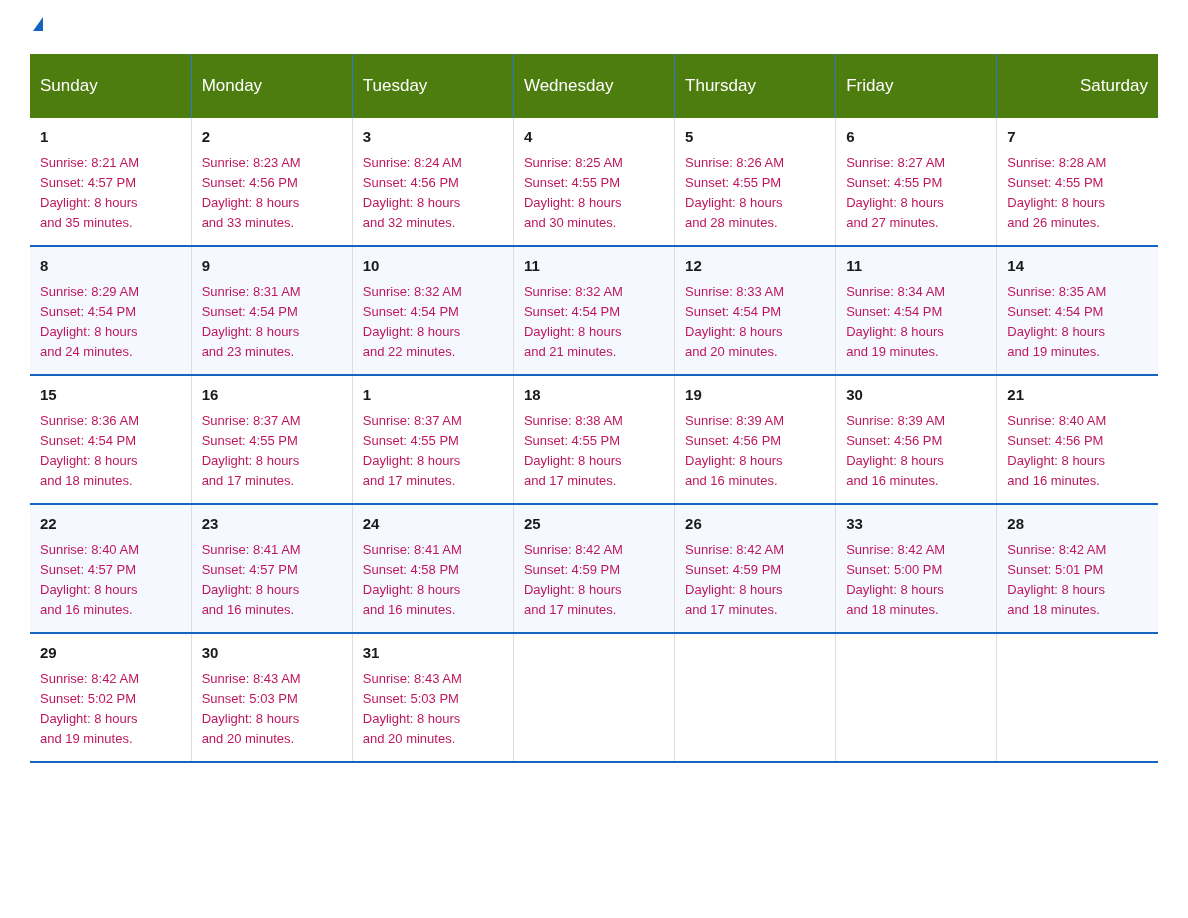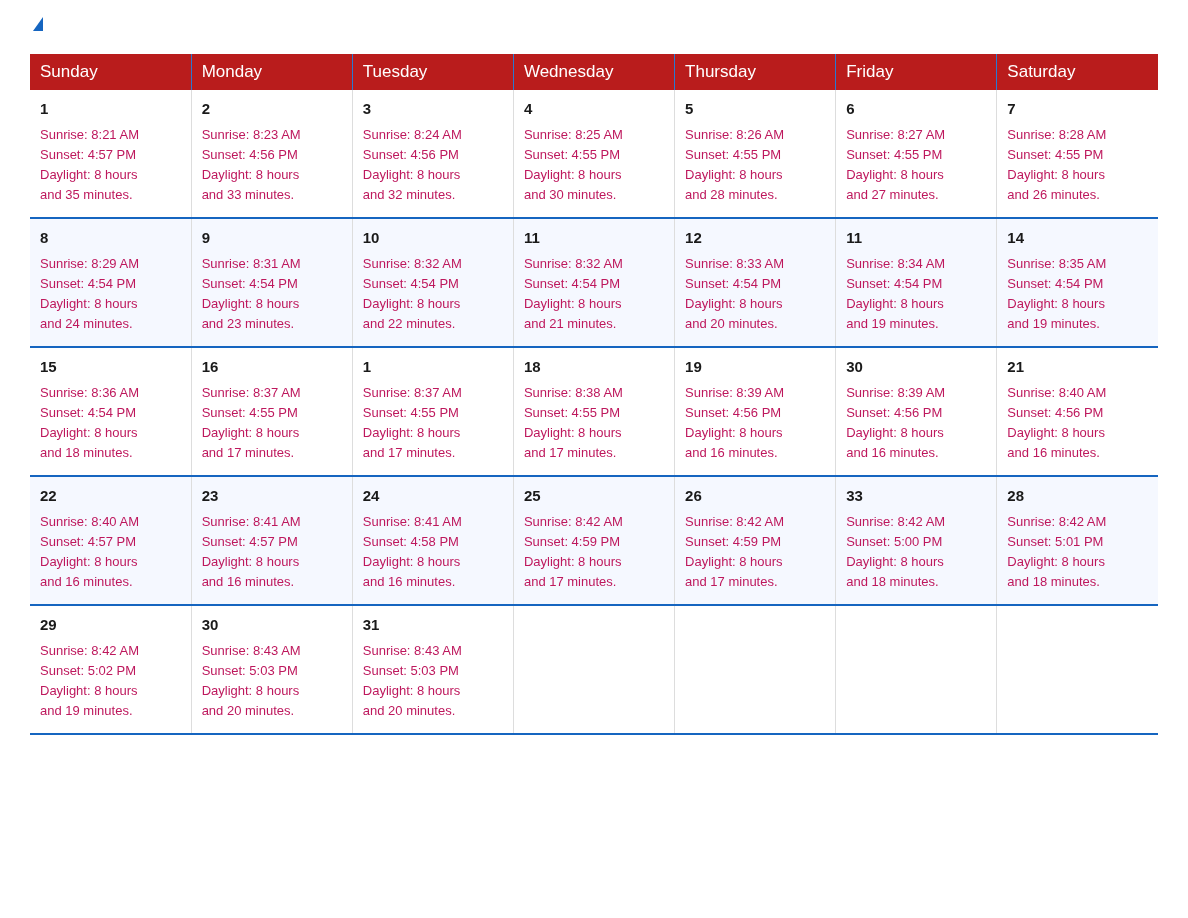--- a/index.html
+++ b/index.html
@@ -47,30 +47,31 @@
       font-size: 24px;
       color: #555;
       margin-top: 4px;
     }
     table {
       width: 100%;
       border-collapse: collapse;
       table-layout: fixed;
     }
     thead th {
-      background-color: #b91c1c;
+      background-color: #4d7c0f;
       color: #fff;
       font-size: 17px;
       font-weight: normal;
-      padding: 8px 10px;
+      padding: 22px 10px;
       text-align: left;
       border-right: 1px solid #2979d0;
     }
     thead th:last-child {
       border-right: none;
+      text-align: right;
     }
     tbody tr {
       border-bottom: 2px solid #1565c0;
     }
     tbody td {
       vertical-align: top;
       padding: 8px 10px 12px 10px;
       font-size: 13.5px;
       line-height: 1.5;
       border-right: 1px solid #ddd;

